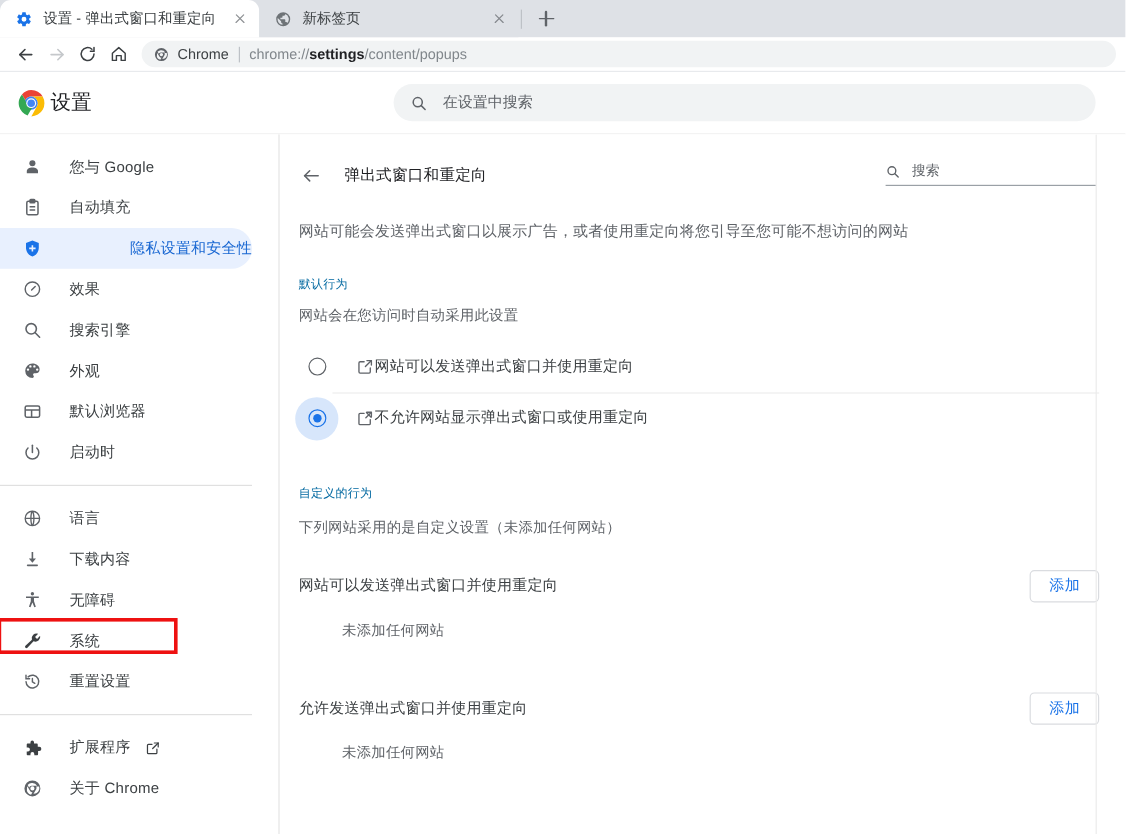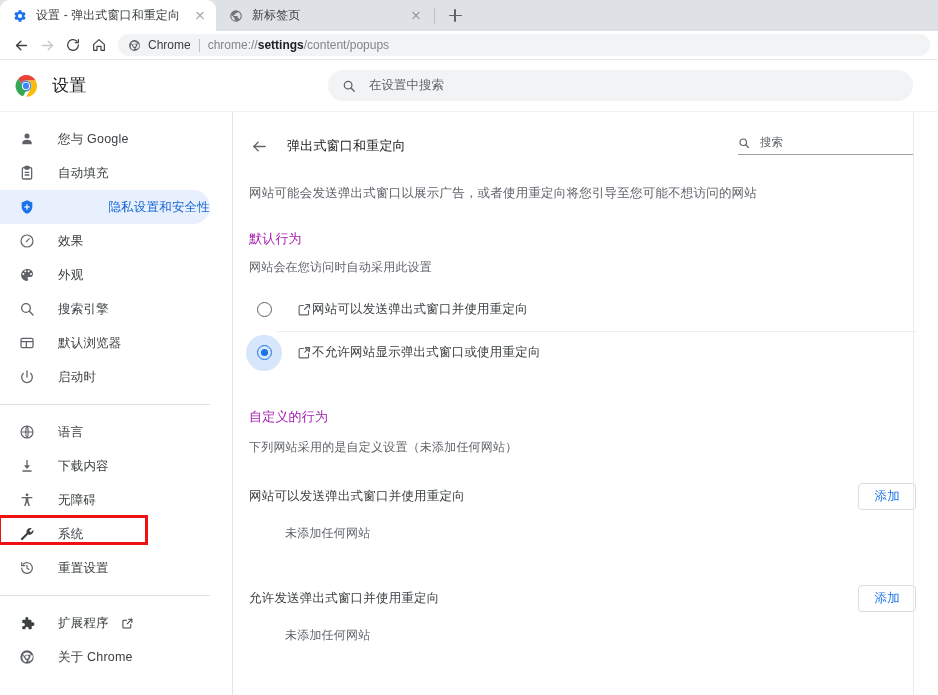--- a/index.html
+++ b/index.html
@@ -125,21 +125,21 @@
     height: 51px;
     background: #fff;
     display: flex;
     align-items: center;
     position: relative;
   }
   .chrome-logo { margin-left: 14px; width:24px; height:24px; flex:0 0 24px;}
   .settings-title {
     font-size: 17px;
     color: #202124;
-    margin-left: 14px;
+    margin-left: 4px;
     font-weight: 400;
     letter-spacing: .3px;
   }
   .settings-search {
     position: absolute;
     left: 328px;
     right: 25px;
     height: 31px;
     background: #f1f3f4;
     border-radius: 16px;
@@ -243,22 +243,22 @@
   .inline-search .isph { font-size:11.5px;color:#5f6368; margin-left:9px; }
 
   .para {
     font-size: 12.5px;
     color: #5f6368;
     padding: 0 40px 0 16px;
     line-height: 1.5;
     letter-spacing: .2px;
   }
   .section-label {
-    font-size: 13px;
-    color: #a21caf;
+    font-size: 10px;
+    color: #0369a1;
     padding-left: 16px;
     letter-spacing: .2px;
   }
   .sub-label {
     font-size: 12px;
     color: #5f6368;
     padding-left: 16px;
     letter-spacing: .2px;
   }
   .radio-row {
@@ -475,35 +475,35 @@
           <svg width="16" height="16" viewBox="0 0 24 24" fill="none" stroke="#5f6368" stroke-width="1.8">
               <circle cx="12" cy="12" r="9"></circle>
               <path d="M15.5 8.5L11 13" stroke-linecap="round"></path>
             </svg>
         </span>
         <span class="lbl">效果</span>
       </div>
 
       <div class="nav-item">
         <span class="ic">
-          <svg width="16" height="16" viewBox="0 0 24 24" fill="#5f6368">
-              <path d="M12 3a9 9 0 0 0 0 18c1 0 1.8-.8 1.8-1.8 0-.5-.2-.9-.5-1.2-.3-.3-.5-.7-.5-1.2 0-1 .8-1.8 1.8-1.8H16a5 5 0 0 0 5-5c0-3.9-4-7-9-7zm-5.5 9A1.5 1.5 0 1 1 8 10.5 1.5 1.5 0 0 1 6.5 12zm3-4A1.5 1.5 0 1 1 11 6.5 1.5 1.5 0 0 1 9.5 8zm5 0A1.5 1.5 0 1 1 16 6.5 1.5 1.5 0 0 1 14.5 8zm3.5 4a1.5 1.5 0 1 1 1.5-1.5A1.5 1.5 0 0 1 18 12z"></path>
-            </svg>
-        </span>
-        <span class="lbl">外观</span>
-      </div>
-
-      <div class="nav-item">
-        <span class="ic">
           <svg width="16" height="16" viewBox="0 0 24 24" fill="none" stroke="#5f6368" stroke-width="2" stroke-linecap="round">
               <circle cx="10.5" cy="10.5" r="6.5"></circle>
               <path d="M15.5 15.5L21 21"></path>
             </svg>
         </span>
         <span class="lbl">搜索引擎</span>
+      </div>
+
+      <div class="nav-item">
+        <span class="ic">
+          <svg width="16" height="16" viewBox="0 0 24 24" fill="#5f6368">
+              <path d="M12 3a9 9 0 0 0 0 18c1 0 1.8-.8 1.8-1.8 0-.5-.2-.9-.5-1.2-.3-.3-.5-.7-.5-1.2 0-1 .8-1.8 1.8-1.8H16a5 5 0 0 0 5-5c0-3.9-4-7-9-7zm-5.5 9A1.5 1.5 0 1 1 8 10.5 1.5 1.5 0 0 1 6.5 12zm3-4A1.5 1.5 0 1 1 11 6.5 1.5 1.5 0 0 1 9.5 8zm5 0A1.5 1.5 0 1 1 16 6.5 1.5 1.5 0 0 1 14.5 8zm3.5 4a1.5 1.5 0 1 1 1.5-1.5A1.5 1.5 0 0 1 18 12z"></path>
+            </svg>
+        </span>
+        <span class="lbl">外观</span>
       </div>
 
       <div class="nav-item">
         <span class="ic">
           <svg width="16" height="16" viewBox="0 0 24 24" fill="none" stroke="#5f6368" stroke-width="1.9">
               <rect x="3" y="5" width="18" height="14" rx="2"></rect>
               <path d="M3 10h18M11 10v9"></path>
             </svg>
         </span>
         <span class="lbl">默认浏览器</span>

